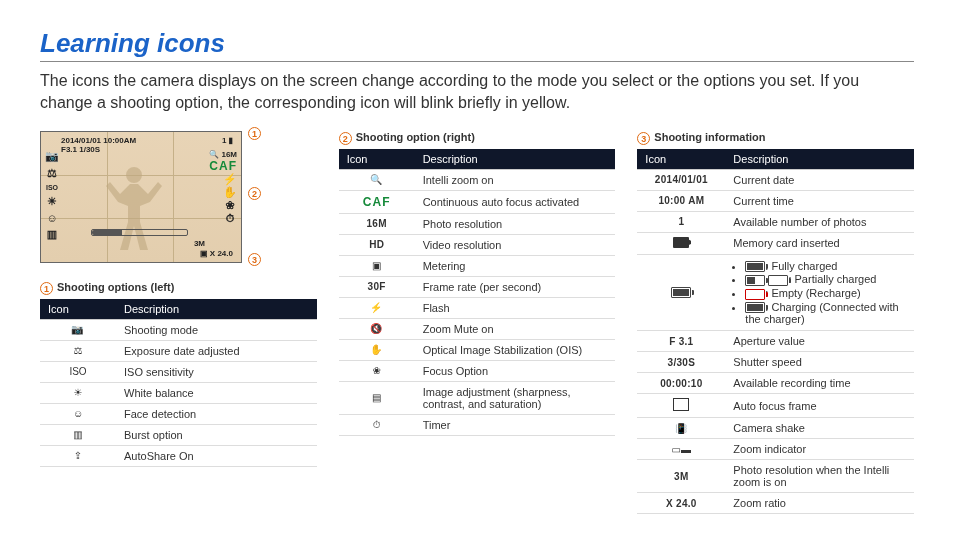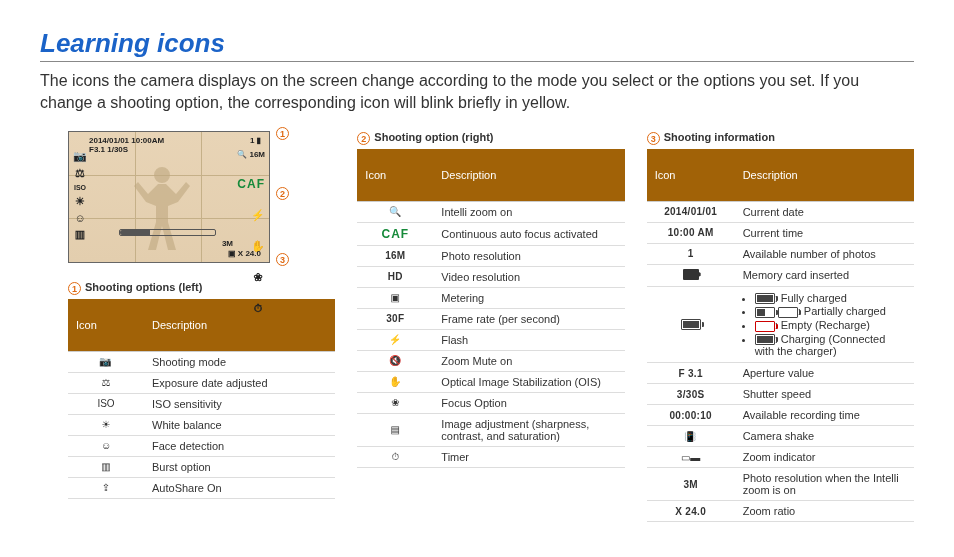--- a/index.html
+++ b/index.html
@@ -1,25 +1,25 @@
 <!DOCTYPE html>
 <html><head>
 <meta charset="utf-8">
 <style>
 html,body{margin:0;padding:0;font-family:"Segoe UI",Arial,sans-serif;font-size:11px;color:#333;background:#fff;width:954px;}
 .page{padding:28px 40px 14px 40px;}
 h1{font-family:"Segoe UI",Arial,sans-serif;font-weight:700;color:#1b63c8;font-size:26px;margin:0 0 2px 0;font-style:italic;}
 hr.title-rule{border:none;border-top:1px solid #888;margin:0 0 8px 0;}
 .intro{font-size:16px;line-height:1.35;margin:0 0 18px 0;}
-.cols{display:flex;gap:22px;align-items:flex-start;margin-left:28px;}
+.cols{display:flex;gap:22px;align-items:flex-start;}
 .col{flex:1;}
 .sec-head{font-weight:700;font-size:11px;margin:0 0 4px 0;}
 .badge{display:inline-block;width:13px;height:13px;border-radius:50%;border:1.3px solid #e06a12;color:#e06a12;font-weight:700;font-size:9px;line-height:13px;text-align:center;margin-right:4px;box-sizing:border-box;vertical-align:middle;}
 table.icon-tab{width:100%;border-collapse:collapse;font-size:11px;}
-table.icon-tab th{background:#a16207;color:#fff;text-align:left;font-weight:400;padding:20px 8px;border-bottom:1px solid #ccc;}
+table.icon-tab th{background:#0f172a;color:#fff;text-align:left;font-weight:400;padding:4px 8px;border-bottom:1px solid #ccc;}
 table.icon-tab td{padding:4px 8px;border-bottom:1px solid #ddd;vertical-align:middle;}
 table.icon-tab td.ic{width:60px;text-align:center;font-family:"Segoe UI",Arial,sans-serif;font-size:10px;}
 .blk{display:inline-block;min-width:18px;}
 .bold{font-weight:700;}
 .lcd{font-family:Arial,sans-serif;letter-spacing:0.3px;font-weight:700;font-size:10px;}
 .caf{font-family:Arial,sans-serif;font-weight:700;font-size:12px;color:#168a3a;letter-spacing:1px;}
 .bat{display:inline-block;width:18px;height:9px;border:1.3px solid #444;border-radius:1px;position:relative;vertical-align:middle;}
 .bat::after{content:"";position:absolute;right:-4px;top:2px;width:2px;height:5px;background:#444;border-radius:0 1px 1px 0;}
 .bat.full::before{content:"";position:absolute;left:1px;top:1px;right:1px;bottom:1px;background:#444;}
 .bat.partial::before{content:"";position:absolute;left:1px;top:1px;width:8px;bottom:1px;background:#444;}
@@ -32,21 +32,21 @@
 ul.bat-list li{margin:1px 0;}
 .footer{text-align:center;font-size:10px;color:#444;margin-top:26px;}
 
 .preview-wrap{position:relative;margin-bottom:18px;}
 .preview{border:1px solid #666;width:200px;height:130px;position:relative;background:#e8d4b6 linear-gradient(#e8d4b6,#e3ceae);}
 .grid-v,.grid-h{position:absolute;background:#c5b088;}
 .grid-v{top:0;bottom:0;width:1px;}
 .grid-h{left:0;right:0;height:1px;}
 .osd{position:absolute;font-family:Arial,sans-serif;font-weight:700;font-size:8px;color:#222;}
 .osd-icons-left{left:4px;top:18px;display:flex;flex-direction:column;gap:4px;}
-.osd-icons-right{right:4px;top:18px;display:flex;flex-direction:column;gap:18px;align-items:flex-end;}
+.osd-icons-right{right:4px;top:18px;display:flex;flex-direction:column;gap:0;align-items:flex-end;}
 .mini{font-size:11px;display:inline-block;width:14px;text-align:center;}
 .callout{position:absolute;font-size:9px;font-weight:700;color:#e06a12;}
 .callout .badge{border-width:1.2px;}
 .silhouette{position:absolute;left:58px;top:30px;width:70px;height:90px;}
 .silhouette svg{width:100%;height:100%;opacity:0.6;}
 .zoom-bar{position:absolute;left:50px;bottom:26px;width:95px;height:5px;border:1px solid #555;border-radius:2px;}
 .zoom-bar::before{content:"";position:absolute;left:0;top:0;bottom:0;width:30px;background:#555;border-radius:2px 0 0 2px;}
 </style>
 </head>
 <body>
@@ -244,20 +244,24 @@
             </tr>
             <tr>
               <td class="ic"><span class="blk lcd">3/30S</span></td>
               <td>Shutter speed</td>
             </tr>
             <tr>
               <td class="ic"><span class="blk lcd">00:00:10</span></td>
               <td>Available recording time</td>
             </tr>
             <tr>
+              <td class="ic"><span class="frame"></span></td>
+              <td>Auto focus frame</td>
+            </tr>
+            <tr>
               <td class="ic"><span class="blk ">📳</span></td>
               <td>Camera shake</td>
             </tr>
             <tr>
               <td class="ic"><span class="blk ">▭▬</span></td>
               <td>Zoom indicator</td>
             </tr>
             <tr>
               <td class="ic"><span class="blk lcd">3M</span></td>
               <td>Photo resolution when the Intelli zoom is on</td>

